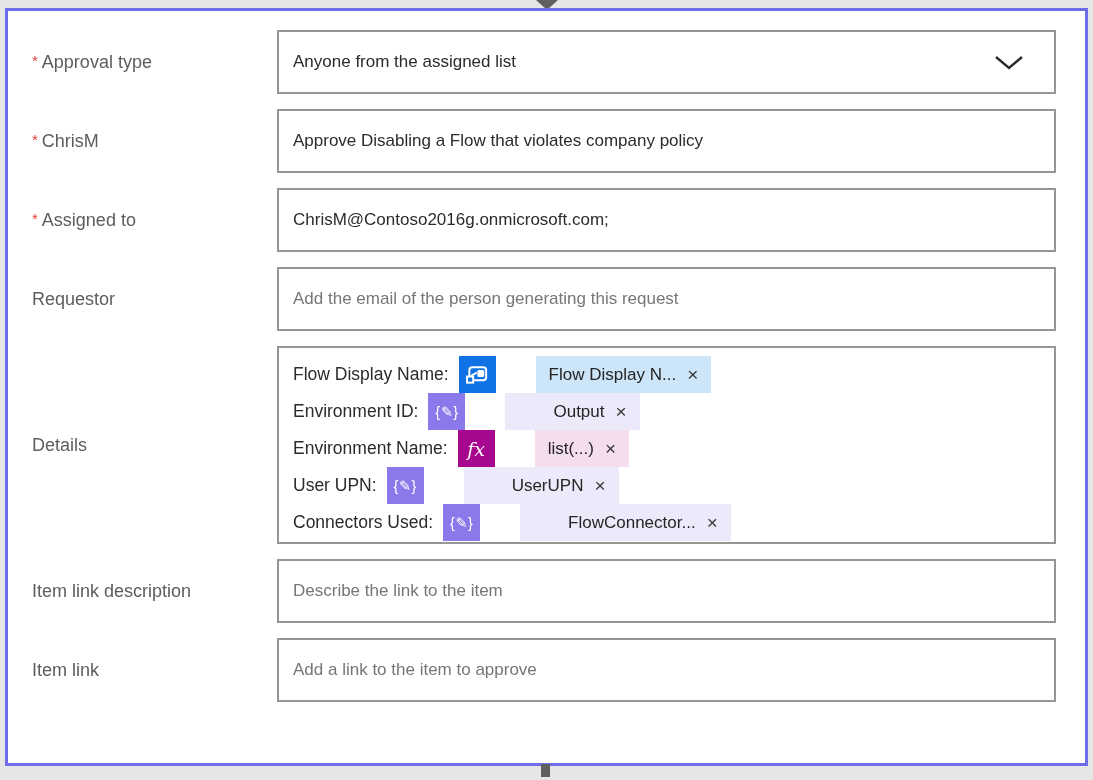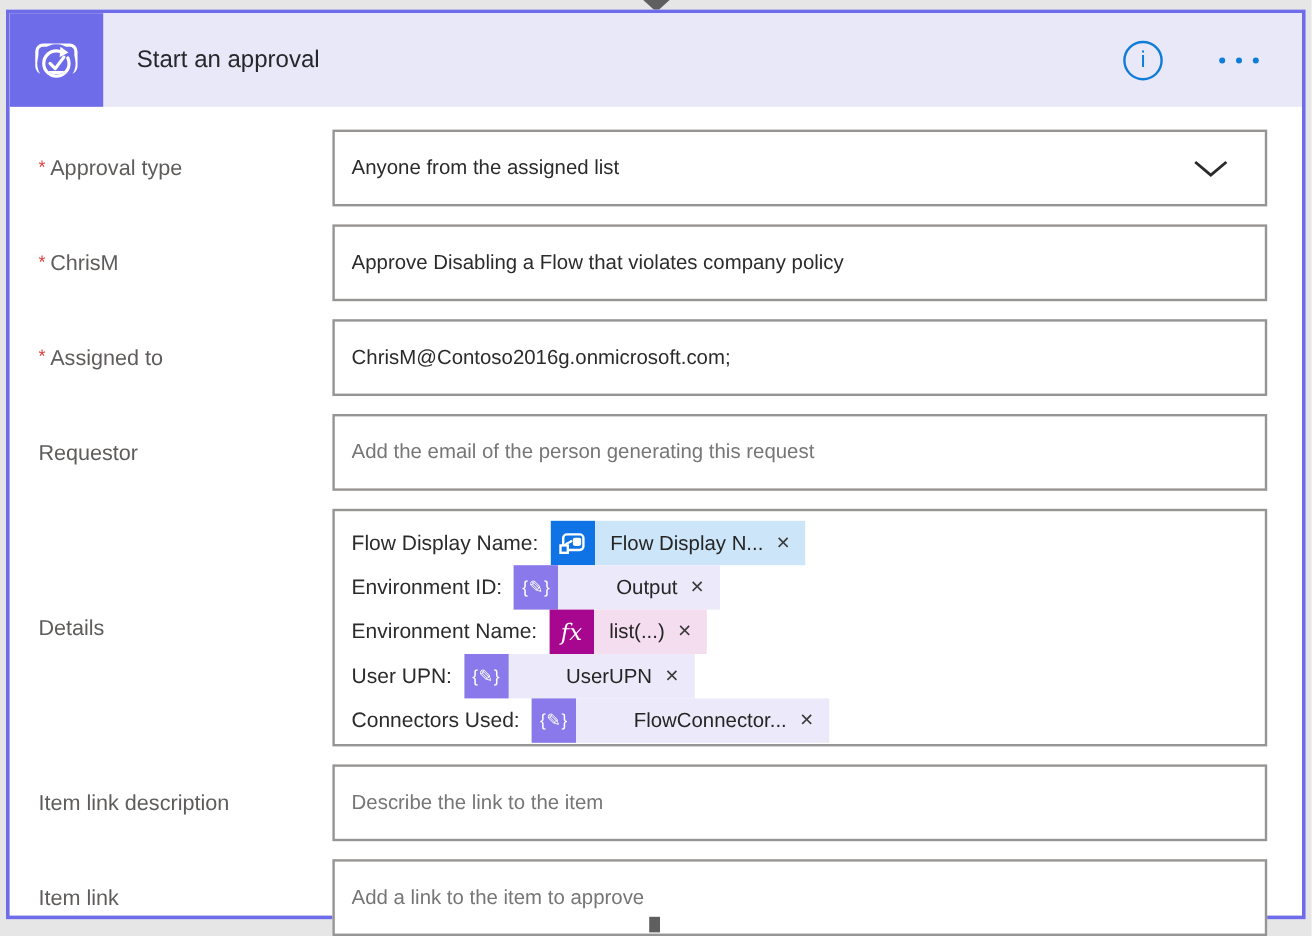--- a/index.html
+++ b/index.html
@@ -58,21 +58,21 @@
   .dropdown .dd-value{font-size:17px;color:#2b2b2b;}
   .dropdown svg{margin-right:16px;flex:0 0 auto;}
   
   .details-box{
     flex:1 1 auto;box-sizing:border-box;border:2px solid #979593;background:#fff;
     height:198px;padding:8px 14px;display:flex;flex-direction:column;
     justify-content:space-between;cursor:text;
   }
   .drow{display:flex;align-items:center;height:37px;}
   .dlabel{font-size:17.5px;color:#2b2b2b;margin-right:10px;white-space:nowrap;}
-  .pill{display:inline-flex;height:37px;cursor:pointer;}
+  .pill{display:inline-flex;height:37px;cursor:pointer;gap:40px;}
   .pill-icon{
     width:37px;flex:0 0 37px;display:flex;align-items:center;justify-content:center;
     color:#fff;
   }
   .pill-body{display:flex;align-items:center;padding:0 13px;gap:11px;}
   .pill-text{font-size:17px;color:#252525;white-space:nowrap;}
   .pill-close{font-size:19px;color:#3a3a3a;line-height:1;cursor:pointer;}
   .pill-flow .pill-icon{background:#0f72e5;}
   .pill-flow .pill-body{background:#cde5f8;}
   .pill-var .pill-icon{background:#8979ea;font-size:14.5px;letter-spacing:0.5px;}
@@ -83,42 +83,20 @@
   }
   .pill-fx .pill-body{background:#f5ddf0;}
 </style>
 </head>
 <body>
 
 <div class="top-arrow"></div>
 
 <div class="card">
 
-  <div class="card-header">
-    <div class="icon-tile">
-      <svg width="46" height="46" viewBox="0 0 48 48">
-        <rect x="7" y="11" width="34" height="24" rx="5.5" fill="none" stroke="#ffffff" stroke-width="2.8"></rect>
-        <circle cx="24" cy="27" r="13.2" fill="none" stroke="#6e6ce8" stroke-width="7"></circle>
-        <circle cx="24" cy="27" r="11" fill="none" stroke="#ffffff" stroke-width="2.8" stroke-dasharray="62 7.2" stroke-dashoffset="5.4" stroke-linecap="round"></circle>
-        <polygon points="27.5,12.5 34.5,17.5 26.8,21.5" fill="#ffffff"></polygon>
-        <polyline points="18.5,27 23,31.5 30.5,21.5" fill="none" stroke="#ffffff" stroke-width="2.8" stroke-linecap="round" stroke-linejoin="round"></polyline>
-      </svg>
-    </div>
-    <span class="card-title">Start an approval</span>
-    <div class="header-actions">
-      <div class="info-btn">
-        <span>i</span>
-      </div>
-      <div class="dots">
-        <i></i>
-          <i></i>
-          <i></i>
-      </div>
-    </div>
-  </div>
 
   <div class="form">
 
     <div class="frow">
       <div class="flabel">
         <span class="req">*</span>
         <span>Approval type</span>
       </div>
       <div class="tb dropdown">
         <span class="dd-value">Anyone from the assigned list</span>

